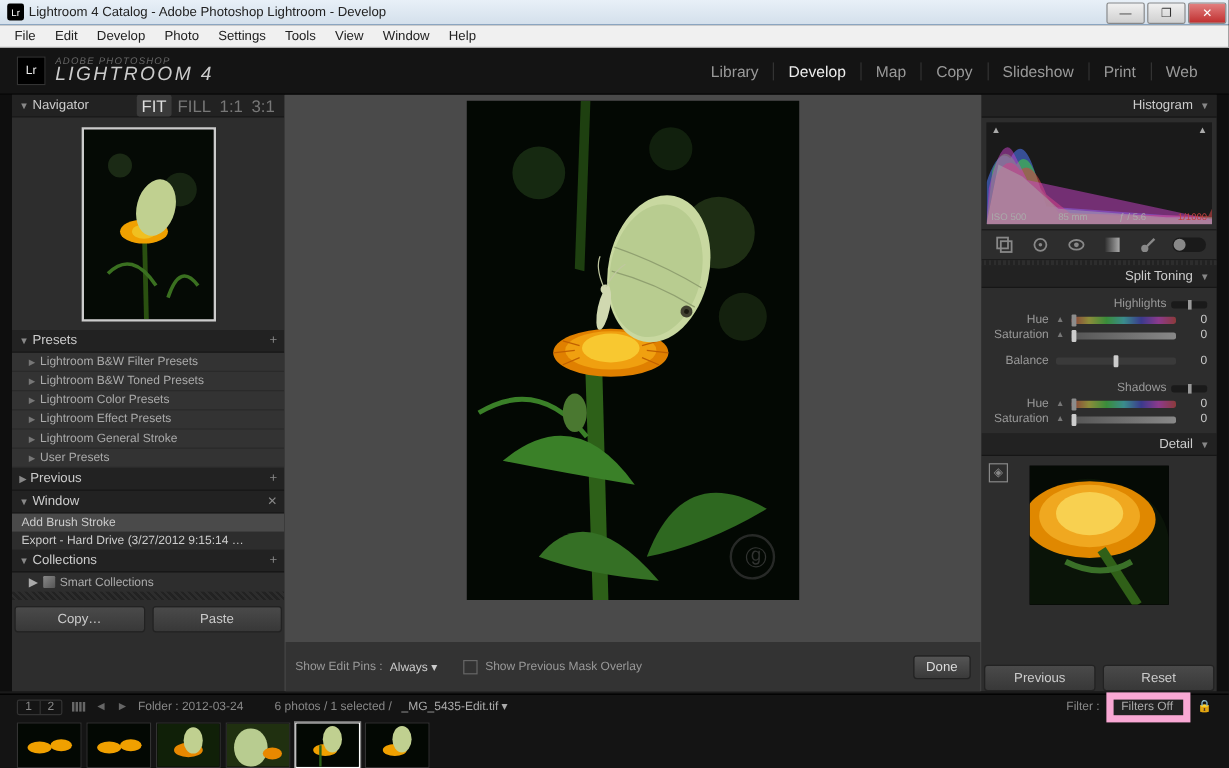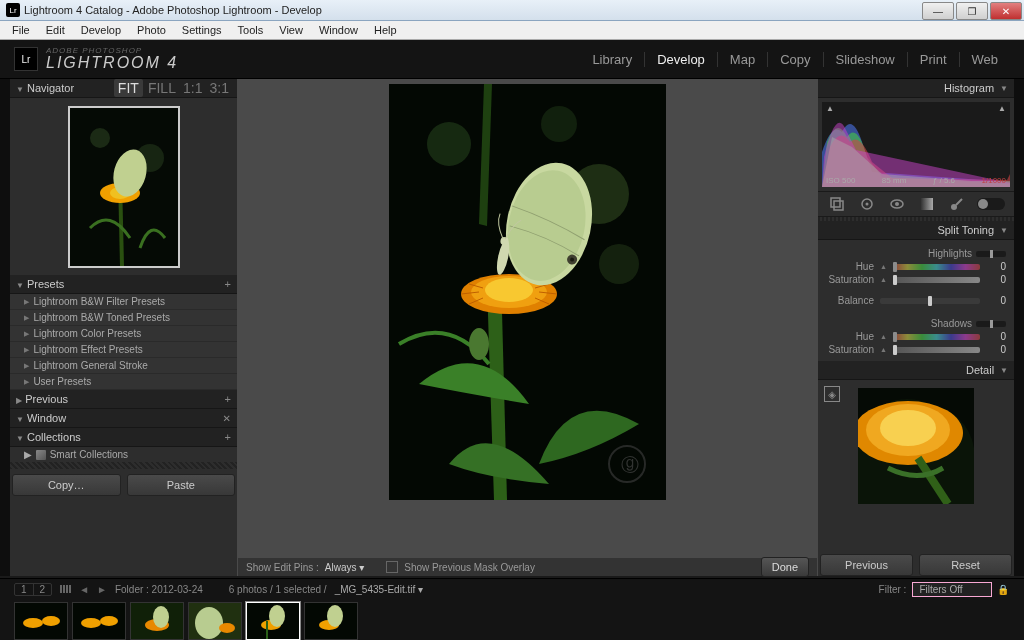--- a/index.html
+++ b/index.html
@@ -50,21 +50,21 @@
   .history-item { padding:2px 8px; font-size:10px; color:#ccc; }
   .history-item.sel { background:#4a4a4a; }
   
   .coll-item { padding:2px 6px 2px 14px; color:#aaa; font-size:10px; display:flex; align-items:center; gap:4px; }
   .coll-item .box { width:10px; height:10px; background:linear-gradient(135deg,#888,#555); border-radius:1px; }
   .coll-stripes { height:7px; background:repeating-linear-gradient(45deg,#222,#222 2px,#2d2d2d 2px,#2d2d2d 4px); }
   
   .btn-row { display:flex; gap:6px; padding:5px 2px 0; }
   .lr-btn { flex:1; height:20px; background:linear-gradient(#4a4a4a,#383838); border:1px solid #222; border-radius:3px; display:flex; align-items:center; justify-content:center; color:#ccc; font-size:11px; }
   
-  .center-toolbar { height:18px; background:#333; display:flex; align-items:center; justify-content:space-between; padding:0 8px; font-size:10px; color:#999; margin:4px 1px 0; }
+  .center-toolbar { height:41px; background:#333; display:flex; align-items:center; justify-content:space-between; padding:0 8px; font-size:10px; color:#999; margin:4px 1px 0; }
   .center-toolbar .left-tb { display:flex; align-items:center; gap:6px; }
   .center-toolbar .checkbox { width:10px; height:10px; border:1px solid #666; display:inline-block; }
   .done-btn { height:18px; padding:0 10px; background:linear-gradient(#555,#3a3a3a); border:1px solid #222; border-radius:3px; color:#ddd; display:flex; align-items:center; font-size:11px; }
   
   .canvas-area { flex:1; display:flex; align-items:flex-start; justify-content:center; padding:5px 0 0; }
   .photo { width:277px; height:416px; background:#000; position:relative; overflow:hidden; }
   
   .histogram-box { height:85px; background:#1a1a1a; margin:4px; position:relative; overflow:hidden; }
   .histo-info { position:absolute; bottom:2px; left:4px; right:4px; display:flex; justify-content:space-between; font-size:8px; color:#aaa; }
   .histo-info span:last-child { color:#c04040; }
@@ -94,21 +94,21 @@
   
   .filmstrip { height:65px; background:#141414; border-top:1px solid #000; display:flex; flex-direction:column; margin-top:2px;}
   .fs-toolbar { height:16px; display:flex; align-items:center; justify-content:space-between; padding:2px 14px 0; font-size:10px; color:#888; }
   .fs-toolbar .left { display:flex; align-items:center; gap:8px; }
   .fs-toolbar .nav-box { display:flex; border:1px solid #333; border-radius:2px; overflow:hidden; }
   .fs-toolbar .nav-box span { padding:0 6px; border-right:1px solid #333; }
   .fs-toolbar .nav-box span:last-child{border-right:none;}
   .fs-toolbar .grid-ico { display:flex; gap:1px; }
   .fs-toolbar .grid-ico div { width:2px; height:8px; background:#666; }
   .fs-toolbar .right { display:flex; align-items:center; gap:6px; }
-  .filter-dd { background:#222; border:1px solid #f9a8d4; padding:1px 28px 1px 6px; color:#aaa; font-size:10px;}
+  .filter-dd { background:#222; border:6px solid #f9a8d4; padding:1px 8px 1px 6px; color:#aaa; font-size:10px;}
   .fs-thumbs { flex:1; display:flex; align-items:center; gap:4px; padding:3px 14px; }
   .fs-thumb { width:52px; height:36px; background:#000; border:1px solid #333; position:relative; }
   .fs-thumb.sel { border:1px solid #fff; outline:1px solid #888; }
   
   .scene { width:100%; height:100%; }
   .edge-bar { position:absolute; width:10px; top:0; bottom:0; background:#0e0e0e; }
   .edge-bar.l { left:0; } .edge-bar.r { right:0; }
 </style>
 </head>
 <body>
@@ -218,20 +218,24 @@
     </div>
 
     <div class="phdr">
       <span><span class="tri">▶</span> <span>Previous</span></span>
       <span class="plus">+</span>
     </div>
 
     <div class="phdr">
       <span><span class="tri">▼</span> <span>Window</span></span>
       <span class="close-x">✕</span>
+    </div>
+    <div class="history-list">
+      <div class="history-item sel">Add Brush Stroke</div>
+      <div class="history-item">Export - Hard Drive (3/27/2012 9:15:14 …</div>
     </div>
 
     <div class="phdr">
       <span><span class="tri">▼</span> <span>Collections</span></span>
       <span class="plus">+</span>
     </div>
     <div class="coll-item">
       <span class="tri">▶</span>
         <span class="box"></span>
       <span>Smart Collections</span>

